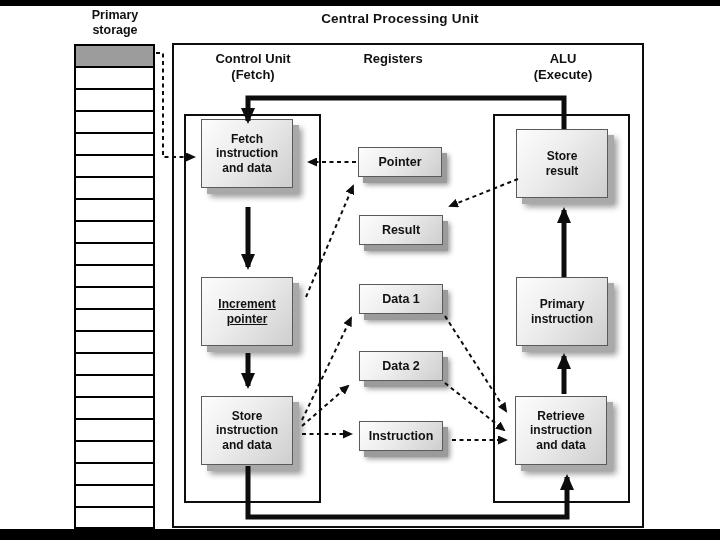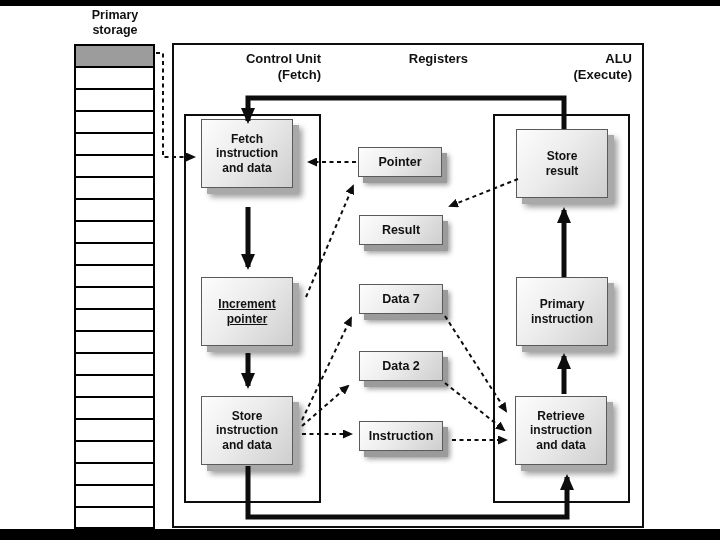--- a/index.html
+++ b/index.html
@@ -21,21 +21,21 @@
   .cpu-title{position:absolute;left:240px;top:11px;width:320px;text-align:center;
     font-size:13.5px;letter-spacing:.2px;}
 
   .outer-box{position:absolute;left:172px;top:43px;width:472px;height:485px;
     border:2px solid #0d0d0d;box-sizing:border-box;}
   .inner-box{position:absolute;top:114px;width:137px;height:389px;
     border:2px solid #0d0d0d;box-sizing:border-box;}
   .inner-box.cu{left:184px;}
   .inner-box.alu{left:493px;}
 
-  .col-header{position:absolute;top:51px;text-align:right;font-size:13px;
+  .col-header{position:absolute;top:51px;text-align:center;font-size:13px;
     line-height:1.22;white-space:pre-line;}
   .col-header.cu{left:185px;width:136px;}
   .col-header.reg{left:318px;width:150px;}
   .col-header.alu{left:494px;width:138px;}
 
   .pbox,.rbox{position:absolute;box-sizing:border-box;
     display:flex;align-items:center;justify-content:center;text-align:center;
     white-space:pre-line;border:1px solid #5a5a5a;
     background:linear-gradient(130deg,#fdfdfd 0%,#ececec 45%,#d9d9d9 80%,#cecece 100%);}
   .pbox{width:92px;height:69px;font-size:12px;line-height:1.2;
@@ -88,20 +88,21 @@
       <div class="cell"></div>
       <div class="cell"></div>
       <div class="cell"></div>
       <div class="cell"></div>
       <div class="cell"></div>
       <div class="cell"></div>
       <div class="cell"></div>
       <div class="cell"></div>
     </div>
 
+  <div class="cpu-title">Central Processing Unit</div>
 
   <div class="outer-box"></div>
   <div class="inner-box cu"></div>
   <div class="inner-box alu"></div>
 
   <div class="col-header cu">Control Unit
 (Fetch)</div>
   <div class="col-header reg">Registers</div>
   <div class="col-header alu">ALU
 (Execute)</div>
@@ -110,21 +111,21 @@
 instruction
 and data</div>
   <div class="pbox increment">Increment
 pointer</div>
   <div class="pbox store-cu">Store
 instruction
 and data</div>
 
   <div class="rbox pointer">Pointer</div>
   <div class="rbox result">Result</div>
-  <div class="rbox data1">Data 7</div>
+  <div class="rbox data1">Data 1</div>
   <div class="rbox data2">Data 2</div>
   <div class="rbox instruction">Instruction</div>
 
   <div class="pbox store-result">Store
 result</div>
   <div class="pbox execute">Primary
 instruction</div>
   <div class="pbox retrieve">Retrieve
 instruction
 and data</div>

